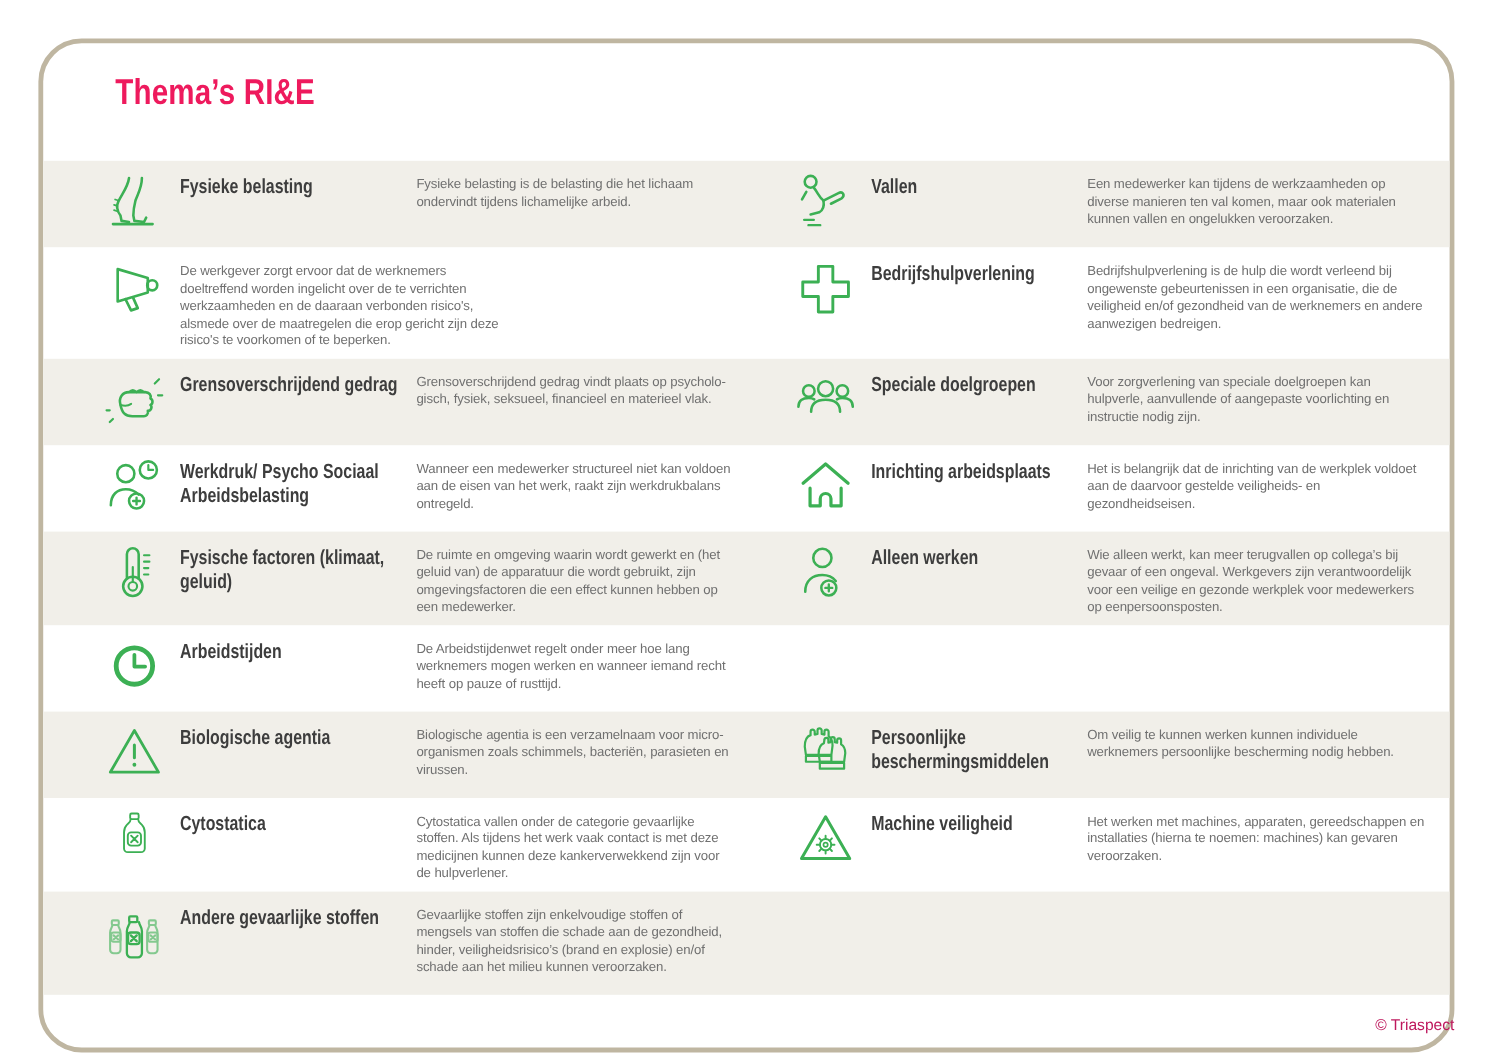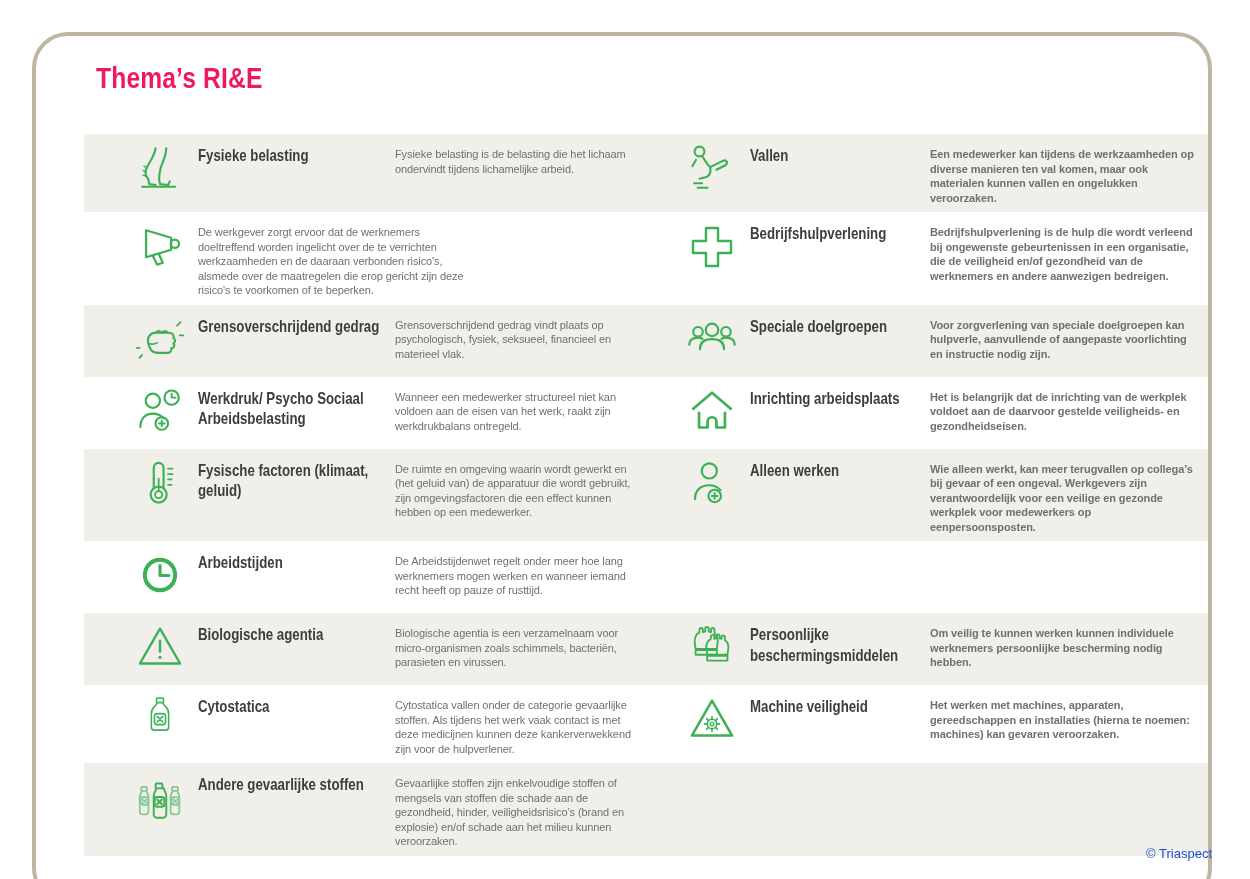--- a/index.html
+++ b/index.html
@@ -11,21 +11,21 @@
   .card{
     position:absolute;left:32px;top:32px;width:1180px;min-height:770px;
     box-sizing:border-box;background:#ffffff;border:4px solid #bfb6a1;
     border-radius:36px;overflow:hidden;padding-bottom:44px;
   }
   h1.page-title{
     margin:24px 0 0 60px;font-size:30px;line-height:36px;font-weight:bold;
     color:#ee1a5d;letter-spacing:.2px;
   }
   .squeeze{display:inline-block;transform:scaleX(.82);transform-origin:left center;white-space:nowrap;}
-  .rows{margin-top:38px;margin-left:48px;}
+  .rows{margin-top:38px;}
   .row{display:flex;width:100%;}
   .row:nth-child(odd){background:#f1efe9;}
   .row:nth-child(1){min-height:68px}
   .row:nth-child(2){min-height:76px}
   .row:nth-child(3){min-height:60px}
   .row:nth-child(4){min-height:70px}
   .row:nth-child(5){min-height:70px}
   .row:nth-child(6){min-height:66px}
   .row:nth-child(7){min-height:66px}
   .row:nth-child(8){min-height:76px}
@@ -38,23 +38,23 @@
   .cell.right .title-wrap{width:180px;flex-basis:180px;}
   .title-inner{
     width:252px;transform:scaleX(.78);transform-origin:left top;
     font-size:17px;font-weight:bold;color:#3d3d3d;line-height:1.2;
   }
   .cell.right .title-inner{width:230px;}
   .desc{
     flex:1;max-width:278px;font-size:11px;line-height:1.32;color:#707070;
     padding-top:4px;letter-spacing:-.1px;
   }
-  .cell.right .desc{max-width:285px;font-weight:bold;}
+  .cell.right .desc{max-width:285px;}
   .footer{
-    position:absolute;right:38px;top:846px;font-size:13px;color:#1d4ed8;
+    position:absolute;right:38px;top:846px;font-size:13px;color:#be185d;
   }
 </style>
 </head>
 <body>
 
 <div class="card">
   <h1 class="page-title"><span class="squeeze">Thema’s RI&amp;E</span></h1>
   <div class="rows">
       <div class="row">
         <div class="cell left">

